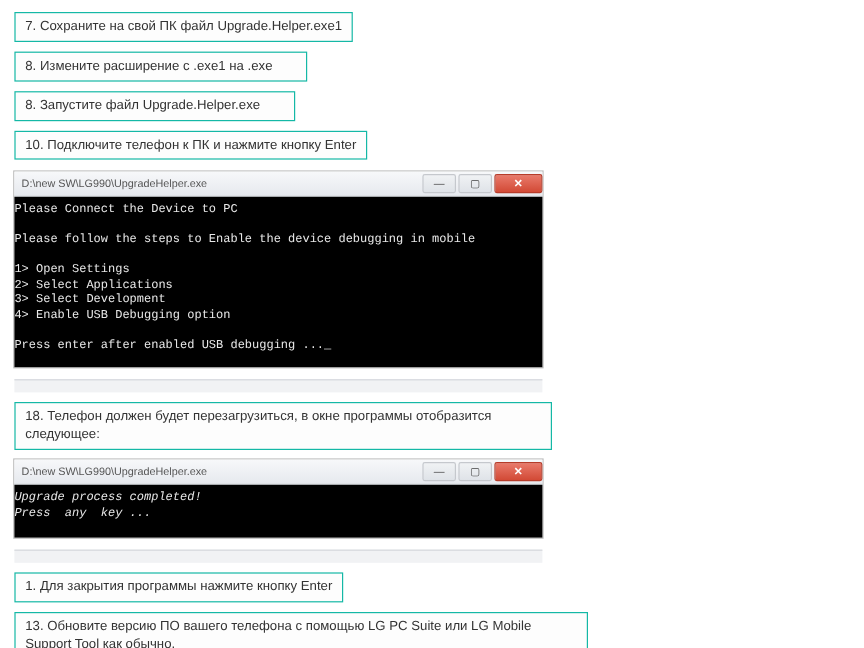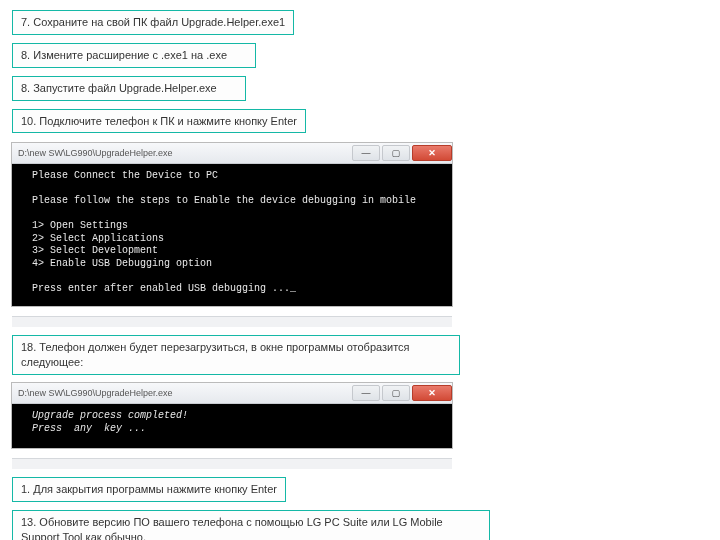--- a/index.html
+++ b/index.html
@@ -70,21 +70,21 @@
     color: #fff;
     border-color: #b63c2a;
     font-weight: bold;
   }
   .console {
     background: #000;
     color: #e8e8e8;
     font-family: "Consolas","Courier New",monospace;
     font-size: 10px;
     line-height: 1.25;
-    padding: 6px 20px;
+    padding: 6px 0;
     white-space: pre-wrap;
   }
   .console.tall { min-height: 130px; }
   .console.short { min-height: 32px; font-style: italic; }
   .ghost {
     height: 10px;
     background: #f1f2f4;
     border-top: 1px solid #d5d8dc;
   }
 </style>

